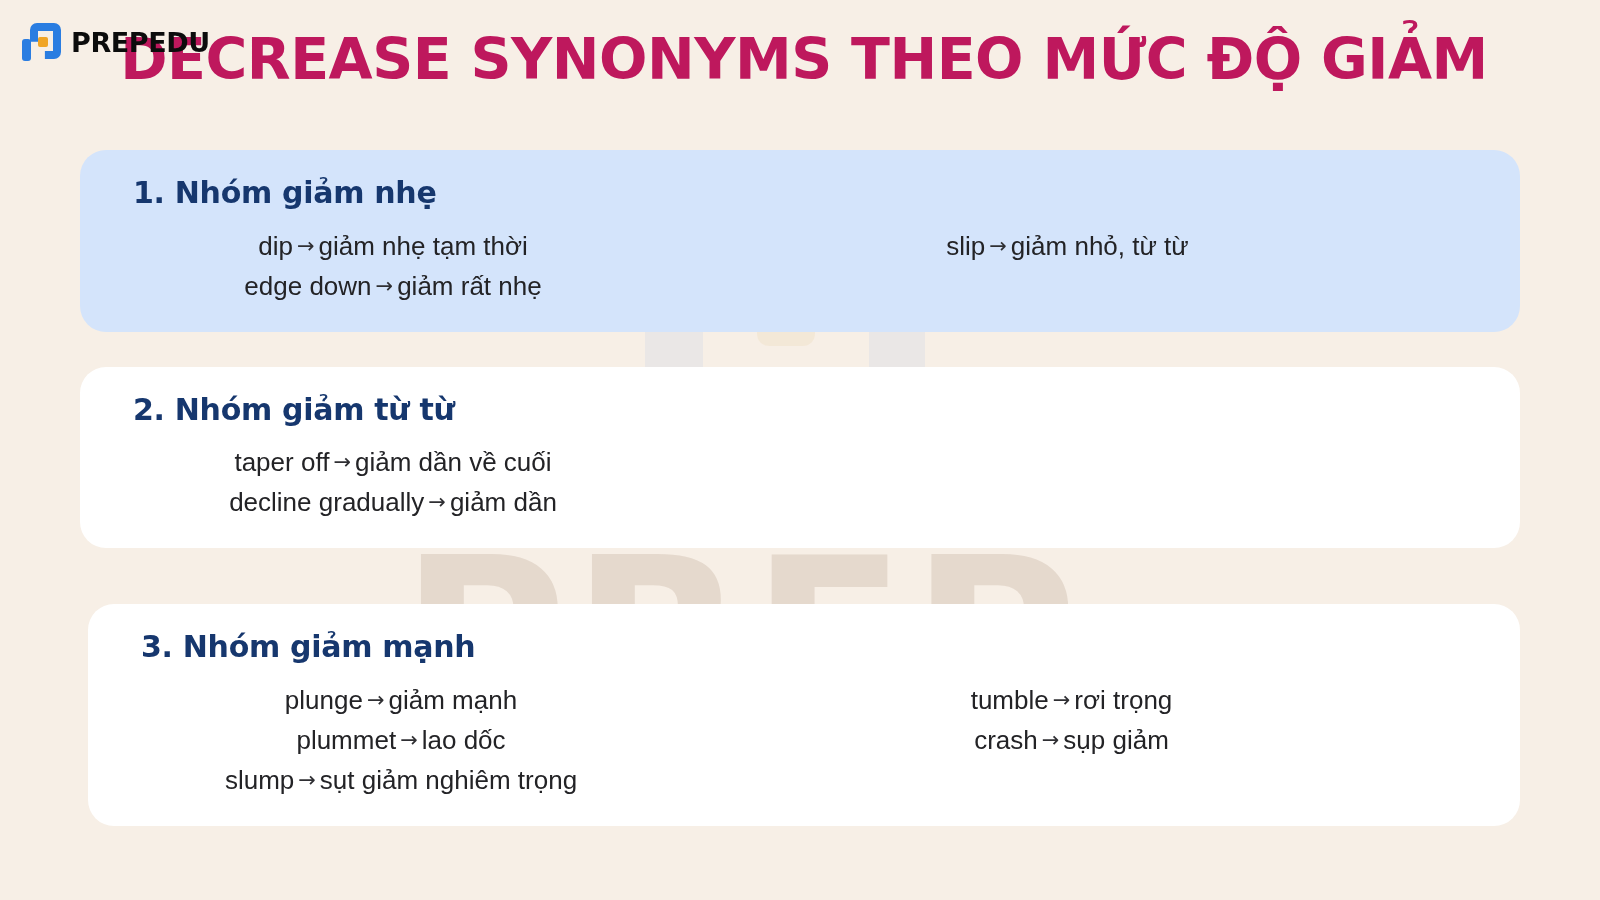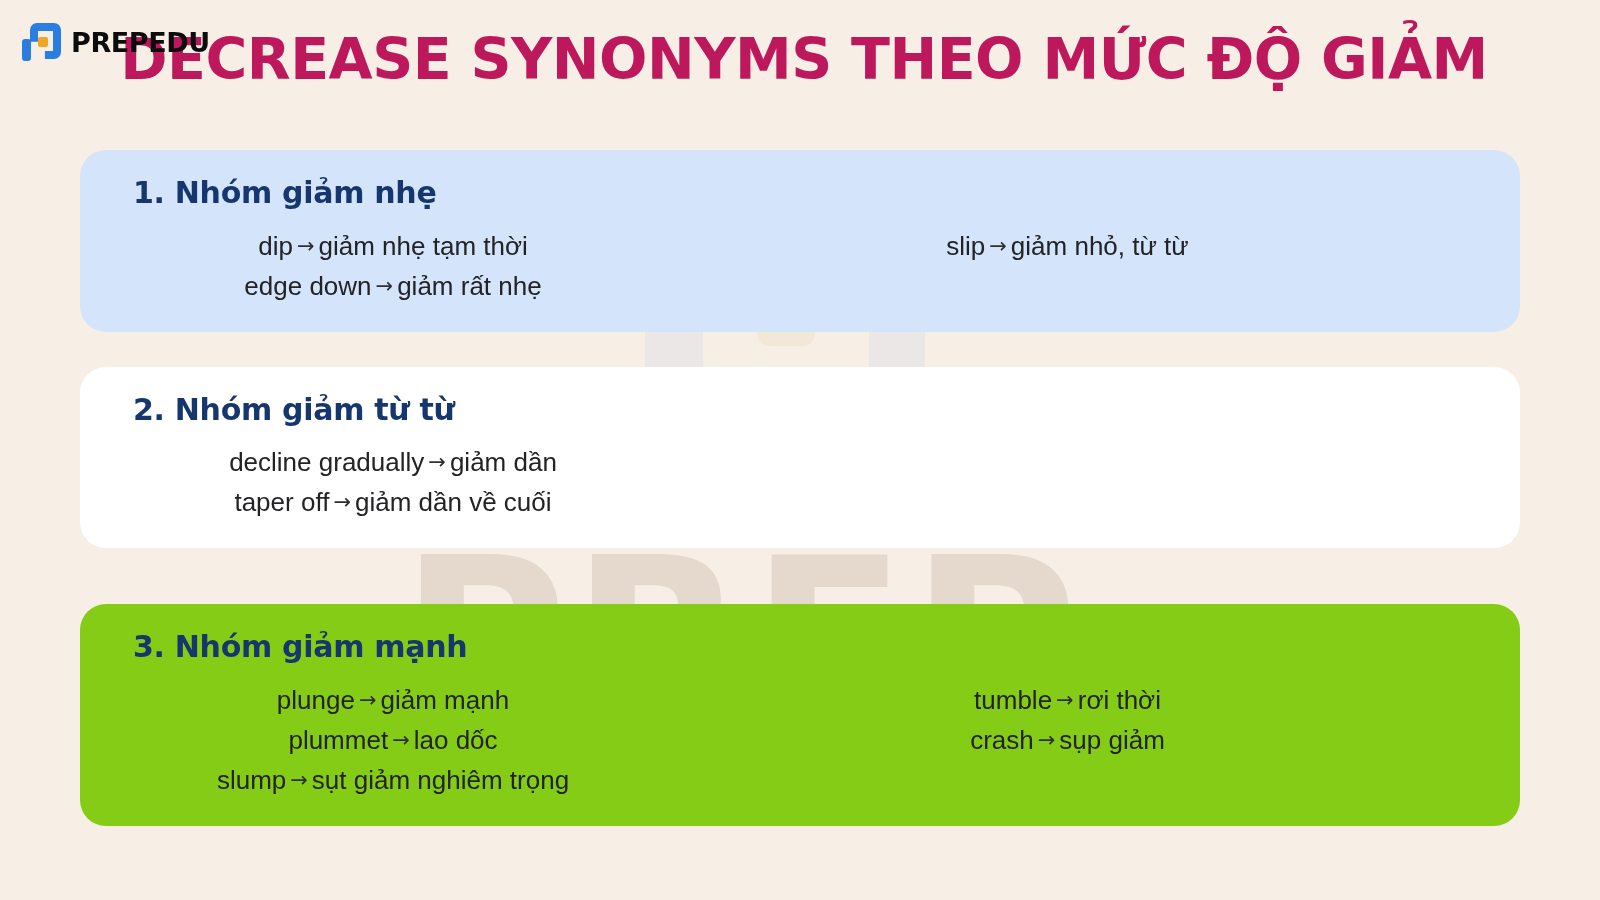--- a/index.html
+++ b/index.html
@@ -147,21 +147,21 @@
     width: 1440px;
     z-index: 2;
   }
   .card {
     position: relative;
     border-radius: 26px;
     padding: 24px 38px 26px 53px;
   }
   .card.blue  { background: #d4e4fb; margin-bottom: 35px; min-height: 175px; }
   .card.white { background: #ffffff;  margin-bottom: 56px; min-height: 172px; }
-  .card.peach { background: #84cc16;  min-height: 215px; }
+  .card.peach { background: #ffffff;  min-height: 215px; margin-left: 8px; }
 
   .card-title {
     font-family: "DejaVu Sans", sans-serif;
     font-weight: 700;
     font-size: 30px;
     letter-spacing: -0.3px;
     color: #16376e;
     margin-bottom: 14px;
     line-height: 1.25;
   }
@@ -227,35 +227,35 @@
         <div class="col-right">
           <div class="entry"><span>slip</span><span class="arrow">→</span><span>giảm nhỏ, từ từ</span></div>
         </div>
       </div>
     </section>
 
     <section class="card white">
       <div class="card-title">2. Nhóm giảm từ từ</div>
       <div class="card-cols">
         <div class="col-left">
+          <div class="entry"><span>taper off</span><span class="arrow">→</span><span>giảm dần về cuối</span></div>
           <div class="entry"><span>decline gradually</span><span class="arrow">→</span><span>giảm dần</span></div>
-          <div class="entry"><span>taper off</span><span class="arrow">→</span><span>giảm dần về cuối</span></div>
         </div>
       </div>
     </section>
 
     <section class="card peach">
       <div class="card-title">3. Nhóm giảm mạnh</div>
       <div class="card-cols">
         <div class="col-left">
           <div class="entry"><span>plunge</span><span class="arrow">→</span><span>giảm mạnh</span></div>
           <div class="entry"><span>plummet</span><span class="arrow">→</span><span>lao dốc</span></div>
           <div class="entry"><span>slump</span><span class="arrow">→</span><span>sụt giảm nghiêm trọng</span></div>
         </div>
         <div class="col-right">
-          <div class="entry"><span>tumble</span><span class="arrow">→</span><span>rơi thời</span></div>
+          <div class="entry"><span>tumble</span><span class="arrow">→</span><span>rơi trọng</span></div>
           <div class="entry"><span>crash</span><span class="arrow">→</span><span>sụp giảm</span></div>
         </div>
       </div>
     </section>
 
   </div>
 </div>
 
 </body></html>

